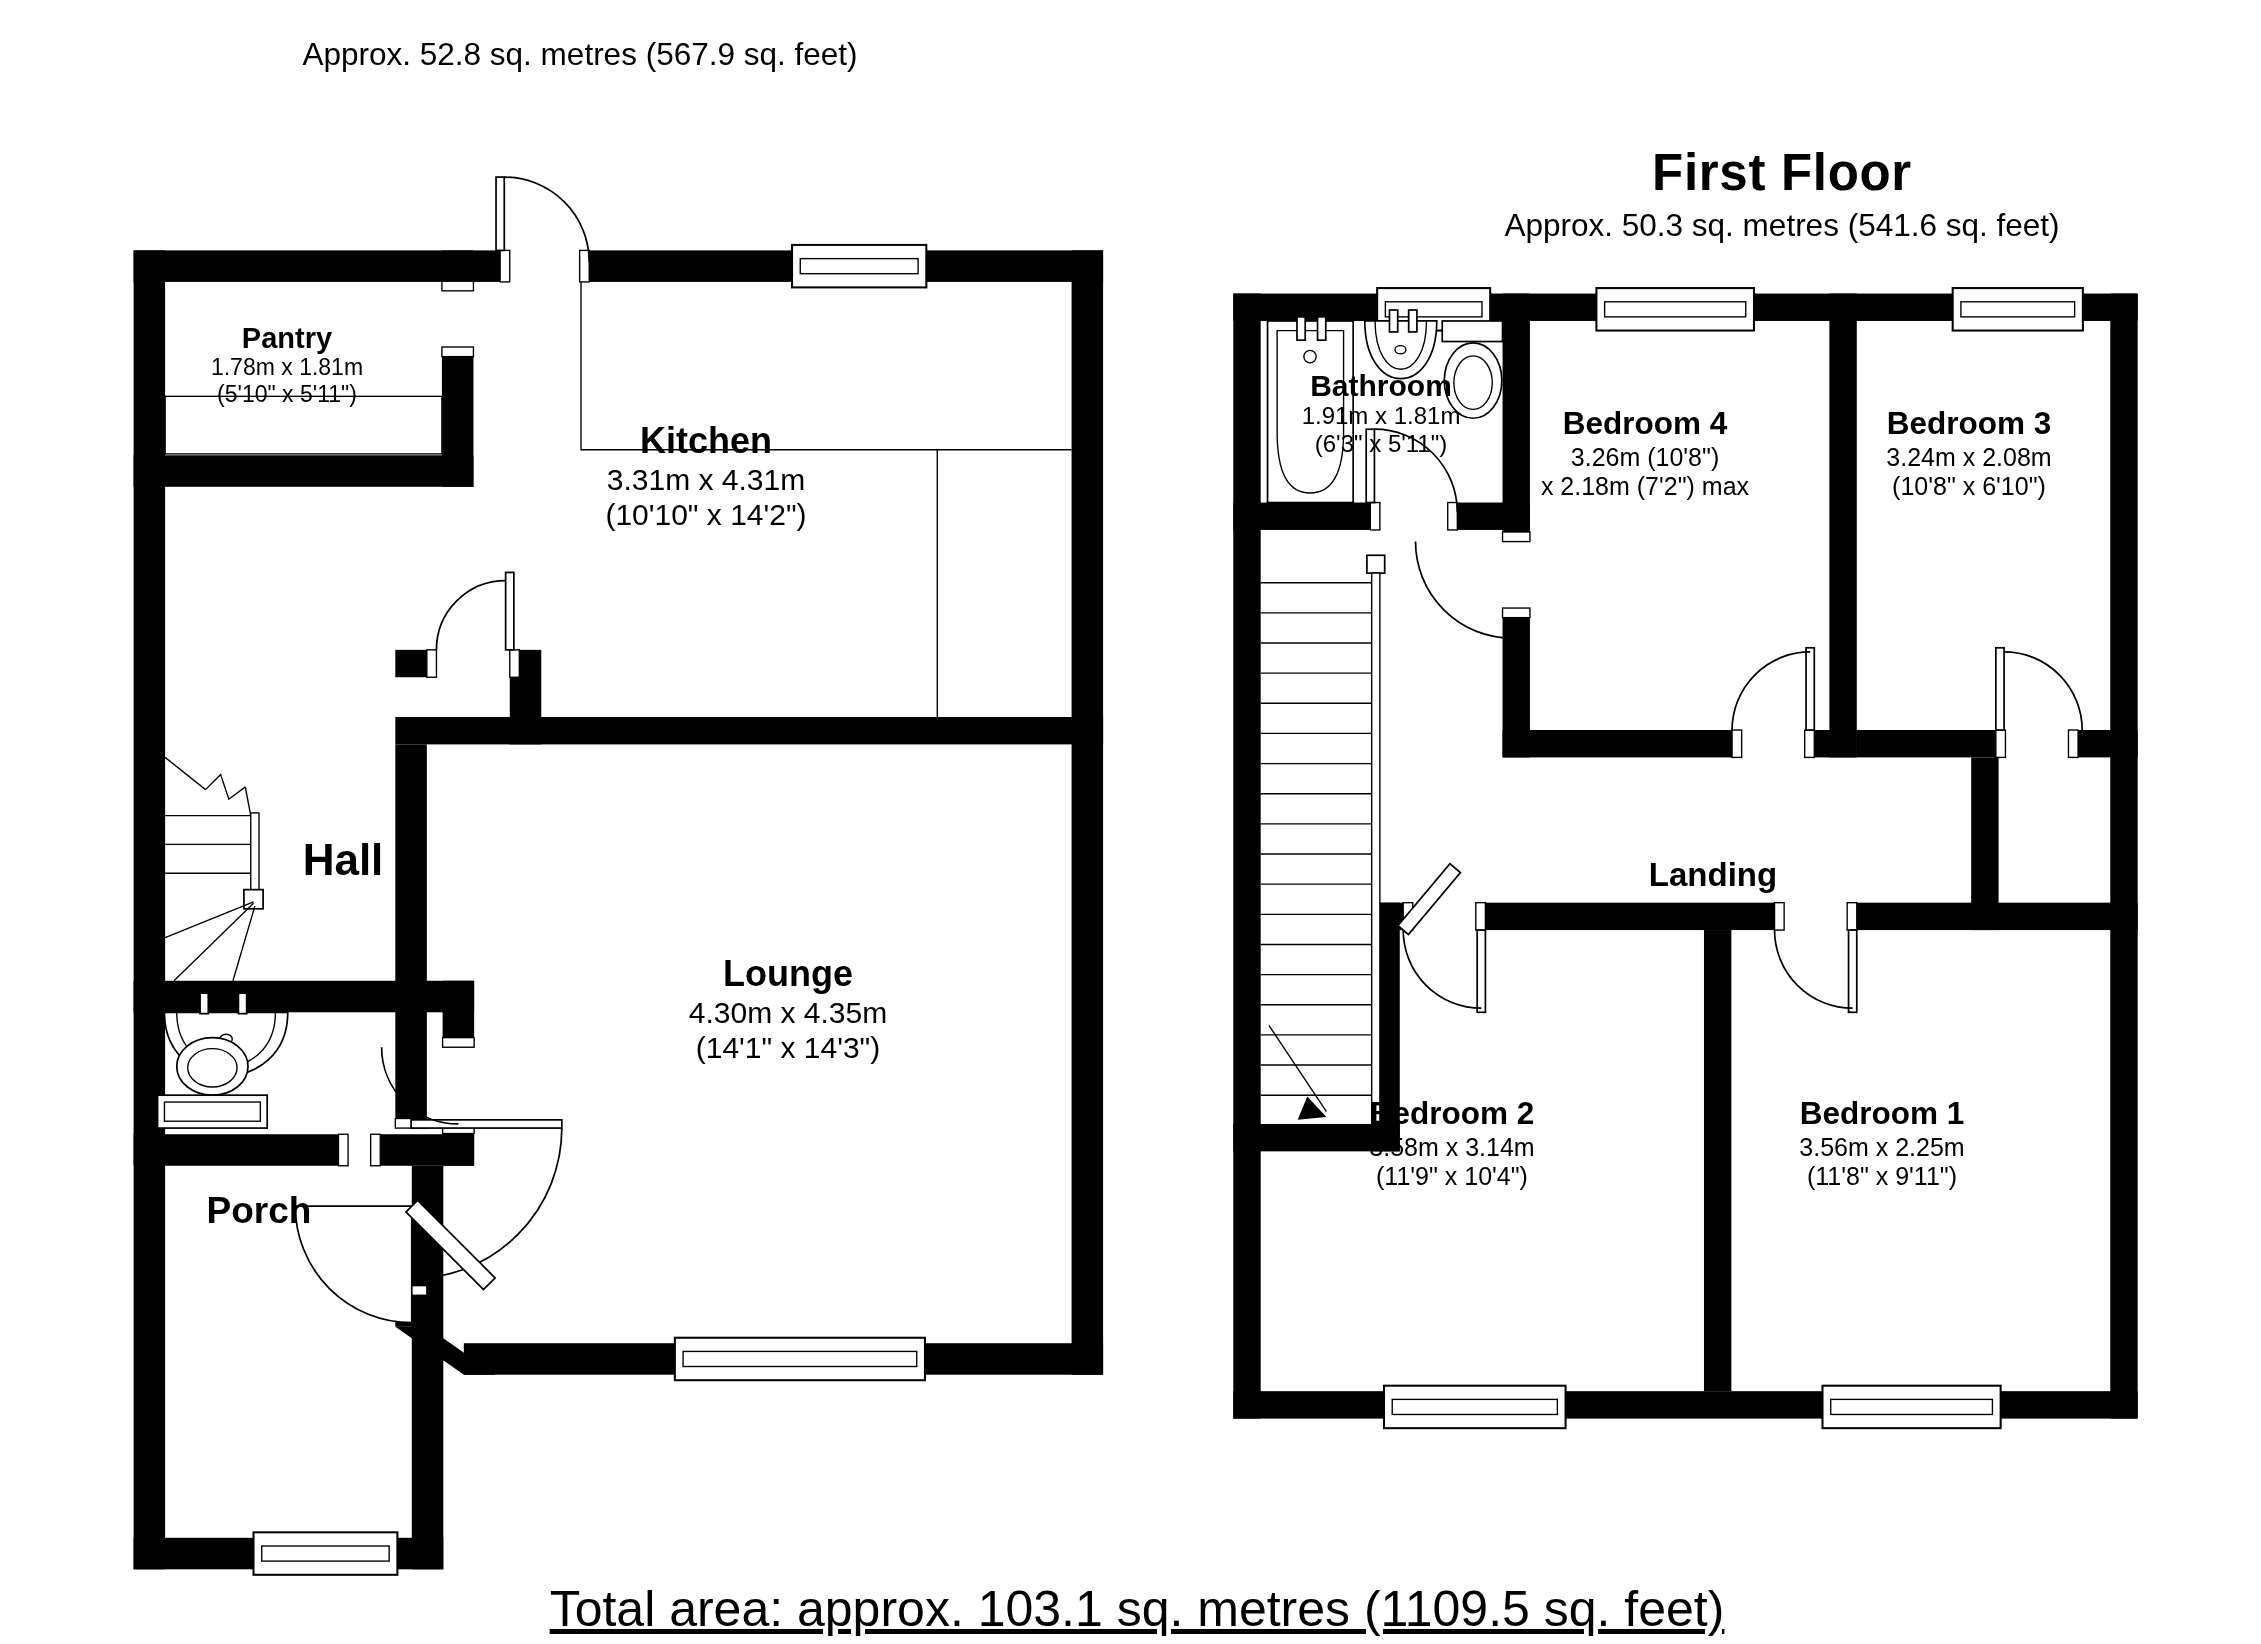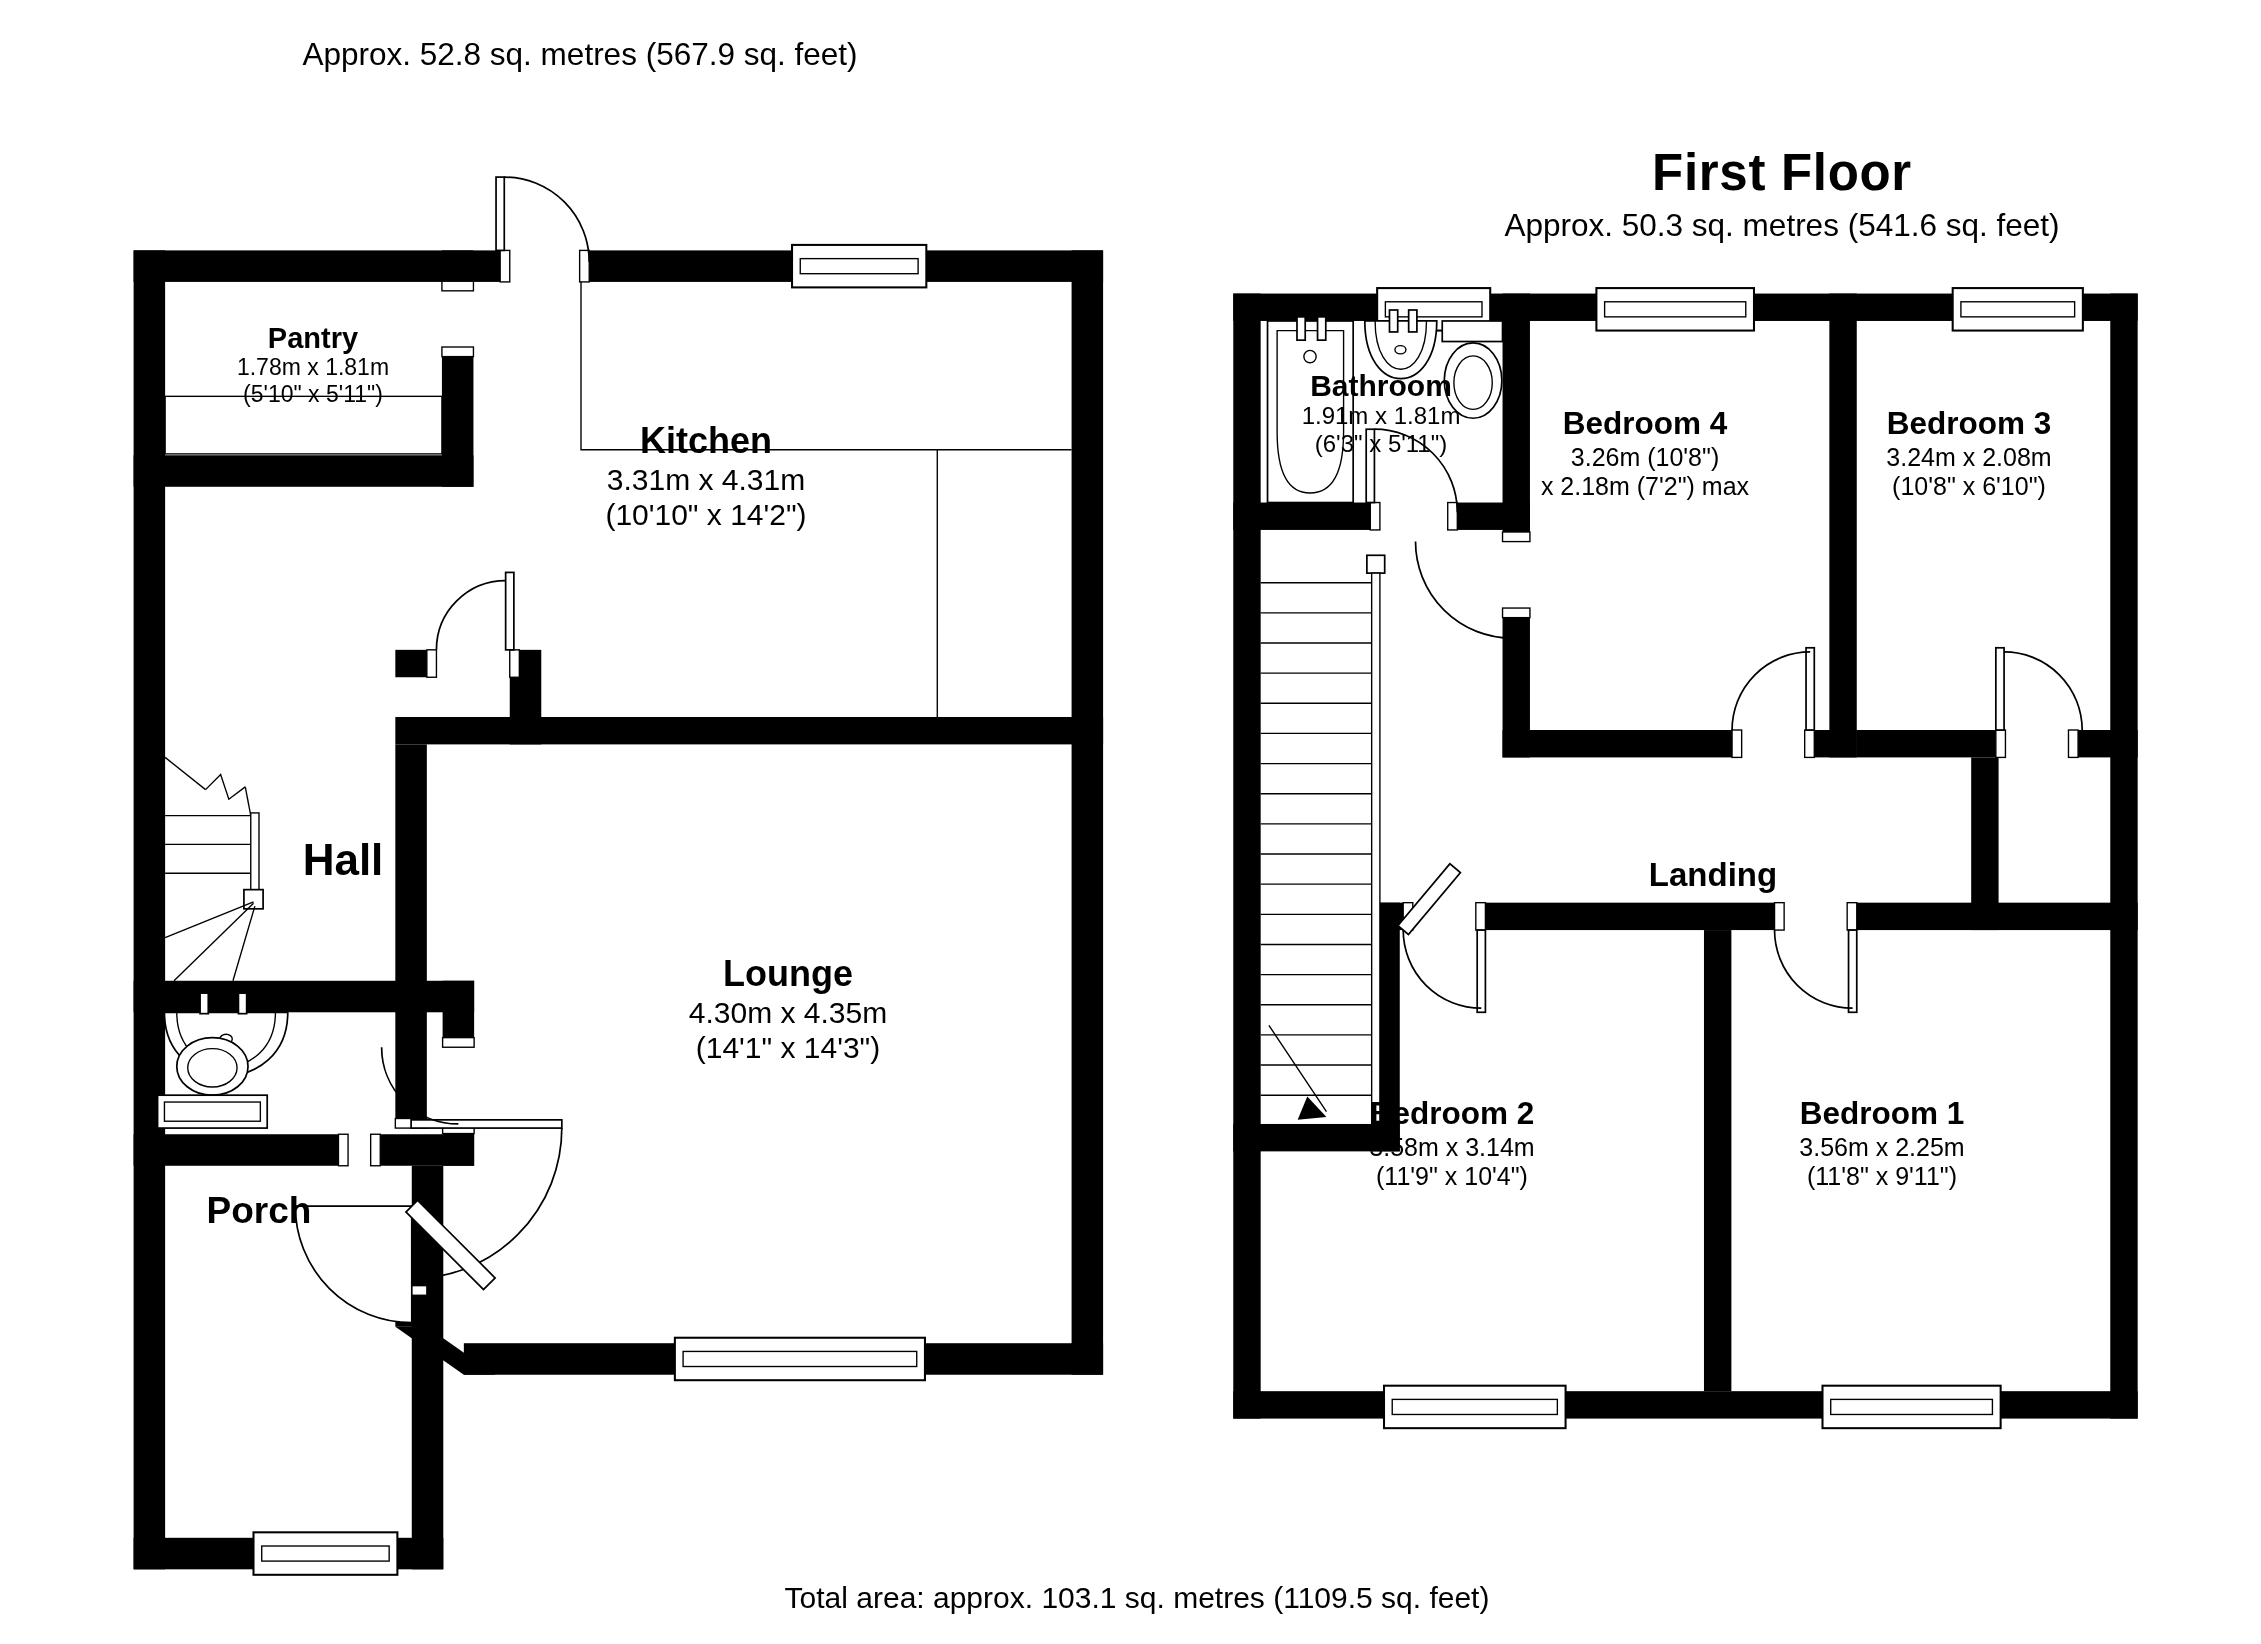--- a/index.html
+++ b/index.html
@@ -14,21 +14,21 @@
   .floor-area{font-size:31.5px;margin-top:6.9px;}
   .room-name-lg{font-size:36px;font-weight:bold;display:block;}
   .room-name-md{font-size:31.5px;font-weight:bold;display:block;}
   .room-name-sm{font-size:29px;font-weight:bold;display:block;}
   .room-dim-lg{font-size:30px;display:block;margin-top:1.4px;}
   .room-dim-md{font-size:25px;display:block;margin-top:1.4px;}
   .room-dim-sm{font-size:23px;display:block;margin-top:0.7px;}
   .hall-label{font-size:44px;font-weight:bold;}
   .porch-label{font-size:37px;font-weight:bold;}
   .landing-label{font-size:33px;font-weight:bold;}
-  .total-area{font-size:30px;}
+  .total-area{font-size:50px;text-decoration:underline;}
 </style>
 </head>
 <body>
 
 <svg id="plan-svg" width="2261" height="1645" viewBox="0 0 3300 2400">
 
   <g>
 
     <g fill="#000">
       <rect x="195" y="365" width="535" height="46"></rect>
@@ -316,21 +316,21 @@
 
 <div class="label" style="left:580px;top:30px;">
   <span class="floor-area" style="display:block;">Approx. 52.8 sq. metres (567.9 sq. feet)</span>
 </div>
 
 <div class="label" style="left:1782px;top:144px;">
   <span class="floor-title">First Floor</span>
   <span class="floor-area" style="display:block;">Approx. 50.3 sq. metres (541.6 sq. feet)</span>
 </div>
 
-<div class="label" style="left:313px;top:322px;">
+<div class="label" style="left:287px;top:322px;">
   <span class="room-name-sm">Pantry</span>
   <span class="room-dim-sm">1.78m x 1.81m</span>
   <span class="room-dim-sm">(5'10" x 5'11")</span>
 </div>
 
 <div class="label" style="left:706px;top:421px;">
   <span class="room-name-lg">Kitchen</span>
   <span class="room-dim-lg">3.31m x 4.31m</span>
   <span class="room-dim-lg">(10'10" x 14'2")</span>
 </div>

